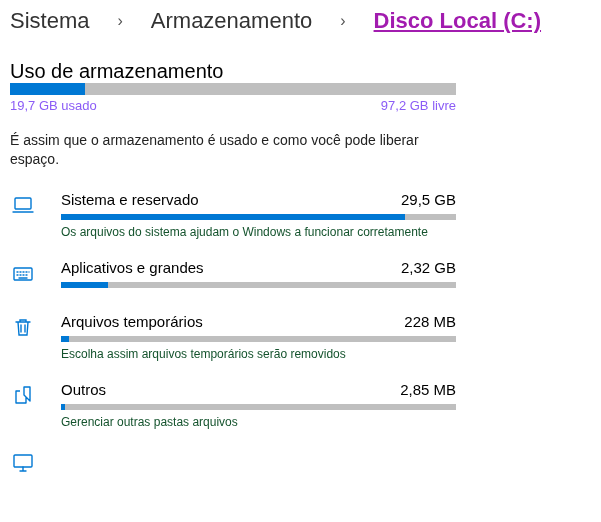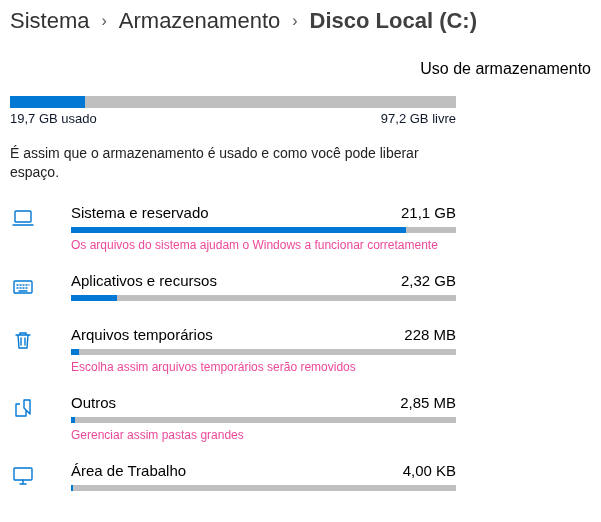--- a/index.html
+++ b/index.html
@@ -8,69 +8,67 @@
     background: #fff;
     color: #000;
     width: 601px;
     height: 522px;
     overflow: hidden;
     padding: 8px 10px 0 10px;
   }
   .breadcrumb {
     display: flex;
     align-items: center;
-    gap: 12px;
+    gap: 28px;
     font-size: 22px;
     margin-bottom: 26px;
     flex-wrap: nowrap;
     white-space: nowrap;
   }
   .breadcrumb .crumb { color: #333; cursor: pointer; }
-  .breadcrumb .crumb.current { font-weight: 600; color: #404040; }
+  .breadcrumb .crumb.current { font-weight: 600; color: #a21caf; text-decoration: underline; }
   .breadcrumb .sep { color: #555; font-size: 16px; }
   .section-title {
-    font-size: 16px;
+    font-size: 20px;
     font-weight: 400;
-    margin-bottom: 18px;
-    text-align: right;
   }
   .overall-bar {
     width: 100%;
     max-width: 446px;
     height: 12px;
     background: #bfbfbf;
     position: relative;
     margin-bottom: 3px;
   }
   .overall-bar .fill {
     position: absolute; left:0; top:0; bottom:0;
     background: #0078d4;
     width: 16.85%;
   }
   .overall-labels {
     width: 100%;
     max-width: 446px;
     display: flex;
     justify-content: space-between;
     font-size: 13px;
-    color: #0f172a;
+    color: #8b5cf6;
     margin-bottom: 18px;
   }
   .description {
     font-size: 14px;
     color: #222;
     margin-bottom: 22px;
     max-width: 446px;
     line-height: 1.35;
   }
   .cat-list { }
   .cat {
     display: flex;
     align-items: flex-start;
-    gap: 35px;
+    gap: 25px;
     margin-bottom: 20px;
     cursor: pointer;
     max-width: 446px;
   }
   .cat .icon-col {
     width: 26px;
     flex: 0 0 26px;
     display: flex;
     justify-content: center;
     padding-top: 2px;
@@ -89,21 +87,21 @@
     background: #bfbfbf;
     position: relative;
     margin-bottom: 5px;
   }
   .cat .bar .fill {
     position: absolute; left:0; top:0; bottom:0;
     background: #0078d4;
   }
   .cat .subtext {
     font-size: 12px;
-    color: #ec4899;
+    color: #14532d;
   }
 </style>
 </head>
 <body>
 
 <div class="breadcrumb">
   <span class="crumb">Sistema</span>
   <span class="sep">›</span>
   <span class="crumb">Armazenamento</span>
   <span class="sep">›</span>
@@ -127,39 +125,39 @@
   <div class="cat">
     <div class="icon-col">
       <svg viewBox="0 0 24 24" fill="none" stroke="#0078d4" stroke-width="1.4">
           <rect x="4" y="5" width="16" height="11" rx="1"></rect>
           <path d="M2 19h20" stroke-linecap="round"></path>
         </svg>
     </div>
     <div class="content-col">
       <div class="title-row">
         <span>Sistema e reservado</span>
-        <span>21,1 GB</span>
+        <span>29,5 GB</span>
       </div>
       <div class="bar">
           <div class="fill" style="width:87%"></div>
         </div>
       <div class="subtext">Os arquivos do sistema ajudam o Windows a funcionar corretamente</div>
     </div>
   </div>
 
   <div class="cat">
     <div class="icon-col">
       <svg viewBox="0 0 24 24" fill="none" stroke="#0078d4" stroke-width="1.4">
           <rect x="3" y="7" width="18" height="12" rx="1"></rect>
           <path d="M6 11h1M9 11h1M12 11h1M15 11h1M18 11h0M6 14h1M9 14h1M12 14h1M15 14h1M8 17h8" stroke-linecap="round"></path>
         </svg>
     </div>
     <div class="content-col">
       <div class="title-row">
-        <span>Aplicativos e recursos</span>
+        <span>Aplicativos e grandes</span>
         <span>2,32 GB</span>
       </div>
       <div class="bar">
           <div class="fill" style="width:12%"></div>
         </div>
     </div>
   </div>
 
   <div class="cat">
     <div class="icon-col">
@@ -186,36 +184,26 @@
         </svg>
     </div>
     <div class="content-col">
       <div class="title-row">
         <span>Outros</span>
         <span>2,85 MB</span>
       </div>
       <div class="bar">
           <div class="fill" style="width:1%"></div>
         </div>
-      <div class="subtext">Gerenciar assim pastas grandes</div>
+      <div class="subtext">Gerenciar outras pastas arquivos</div>
     </div>
   </div>
 
   <div class="cat">
     <div class="icon-col">
       <svg viewBox="0 0 24 24" fill="none" stroke="#0078d4" stroke-width="1.4">
           <rect x="3" y="4" width="18" height="12" rx="1"></rect>
           <path d="M9 20h6M12 16v4" stroke-linecap="round"></path>
         </svg>
     </div>
-    <div class="content-col">
-      <div class="title-row">
-        <span>Área de Trabalho</span>
-        <span>4,00 KB</span>
-      </div>
-      <div class="bar">
-          <div class="fill" style="width:0.5%"></div>
-        </div>
-      <div class="subtext"></div>
-    </div>
   </div>
 
 </div>
 
 </body></html>

